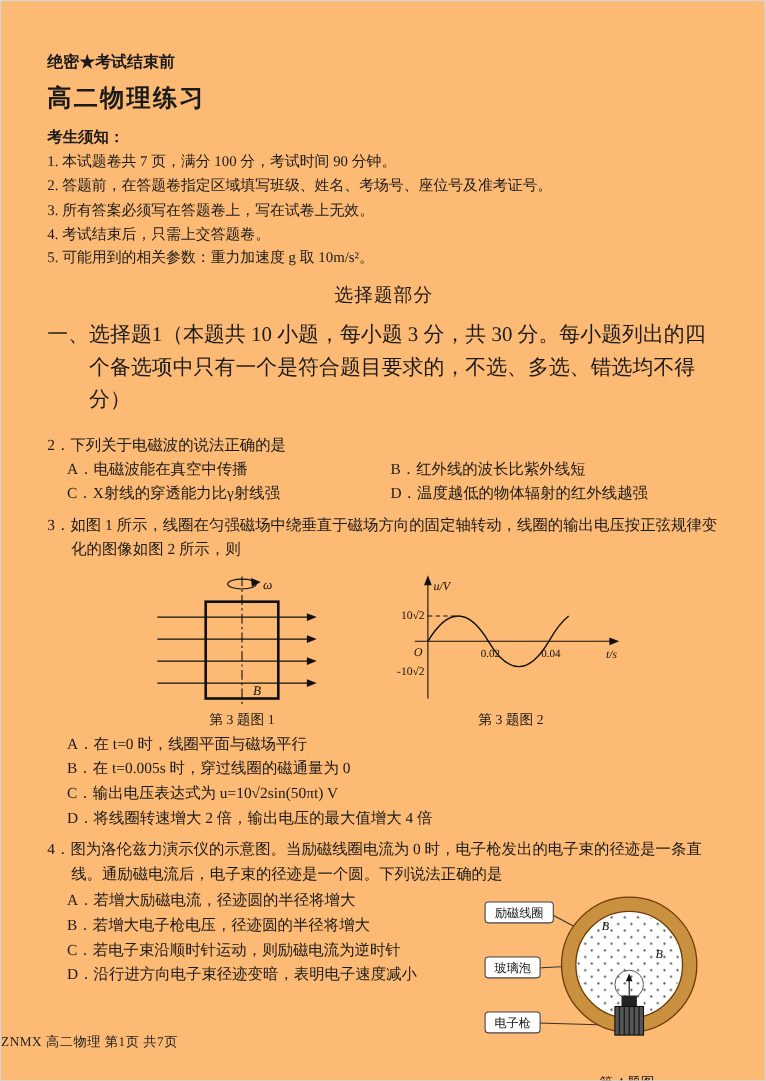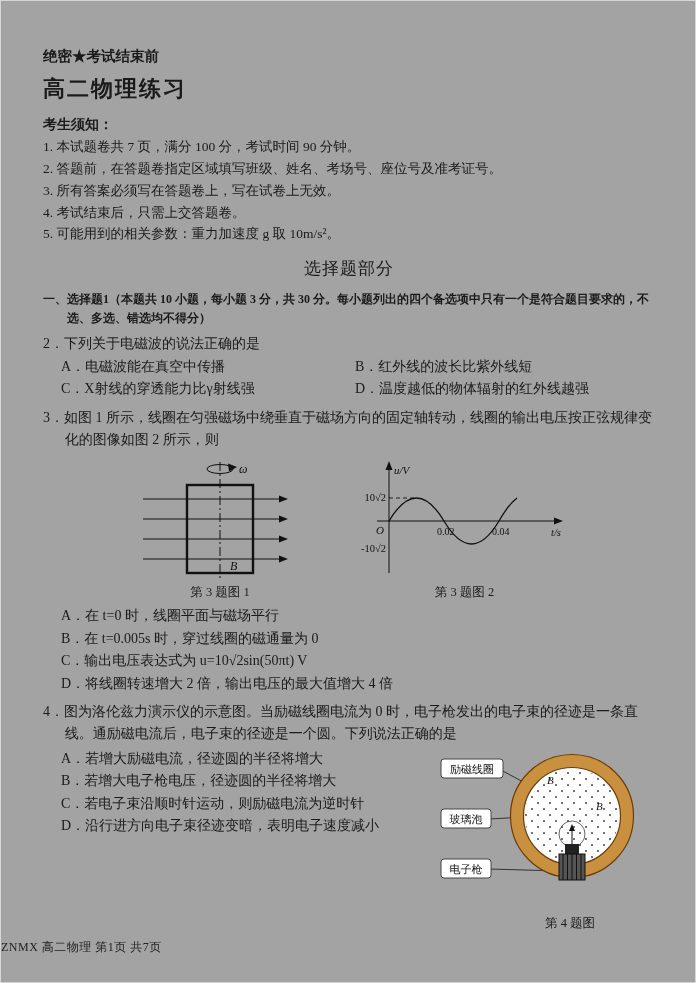--- a/index.html
+++ b/index.html
@@ -1,24 +1,24 @@
 <!DOCTYPE html>
 <html lang="zh"><head>
 <meta charset="utf-8">
 <style>
   *{margin:0;padding:0;box-sizing:border-box}
   html,body{width:696px;height:983px}
   body{background:#e9e9e9;font-family:"Liberation Serif","DejaVu Serif",serif;color:#1a1a1a}
-  .page{position:relative;width:696px;height:983px;background:#a3a3a3;border:1px solid #d6d6d6;padding:46px 40px 0 42px;overflow:hidden}
+  .page{position:relative;width:696px;height:983px;background:#fdba74;border:1px solid #d6d6d6;padding:46px 40px 0 42px;overflow:hidden}
   .secret{font-size:14.5px;font-weight:700}
   .title{text-align:left;font-size:22px;font-weight:700;letter-spacing:2px;margin:8px 0 12px}
   .notice-head{font-size:14px;font-weight:700;margin-bottom:2px}
   .notice p{font-size:13.5px;line-height:1.62}
   .sectitle{text-align:center;font-size:17px;font-weight:400;letter-spacing:1px;margin:12px 0 10px}
-  .instruction{font-size:12px;font-weight:700;line-height:1.55;padding-left:2em;text-indent:-2em;margin-bottom:6px}
+  .instruction{font-size:19px;font-weight:400;line-height:1.55;padding-left:2em;text-indent:-2em;margin-bottom:16px}
   .q{font-size:14px;line-height:1.6;margin-bottom:6px}
   .stem{padding-left:1.55em;text-indent:-1.55em}
   .optrow{display:flex;padding-left:18px}
   .optrow span{white-space:nowrap}
   .optrow span:nth-child(1){width:146px}
   .optrow span:nth-child(2){width:148px}
   .optrow span:nth-child(3){width:170px}
   .optgrid{display:grid;grid-template-columns:294px auto;padding-left:18px}
   .optcol p{padding-left:18px}
   .figs{display:flex;gap:52px;margin:8px 0 3px 92px}

